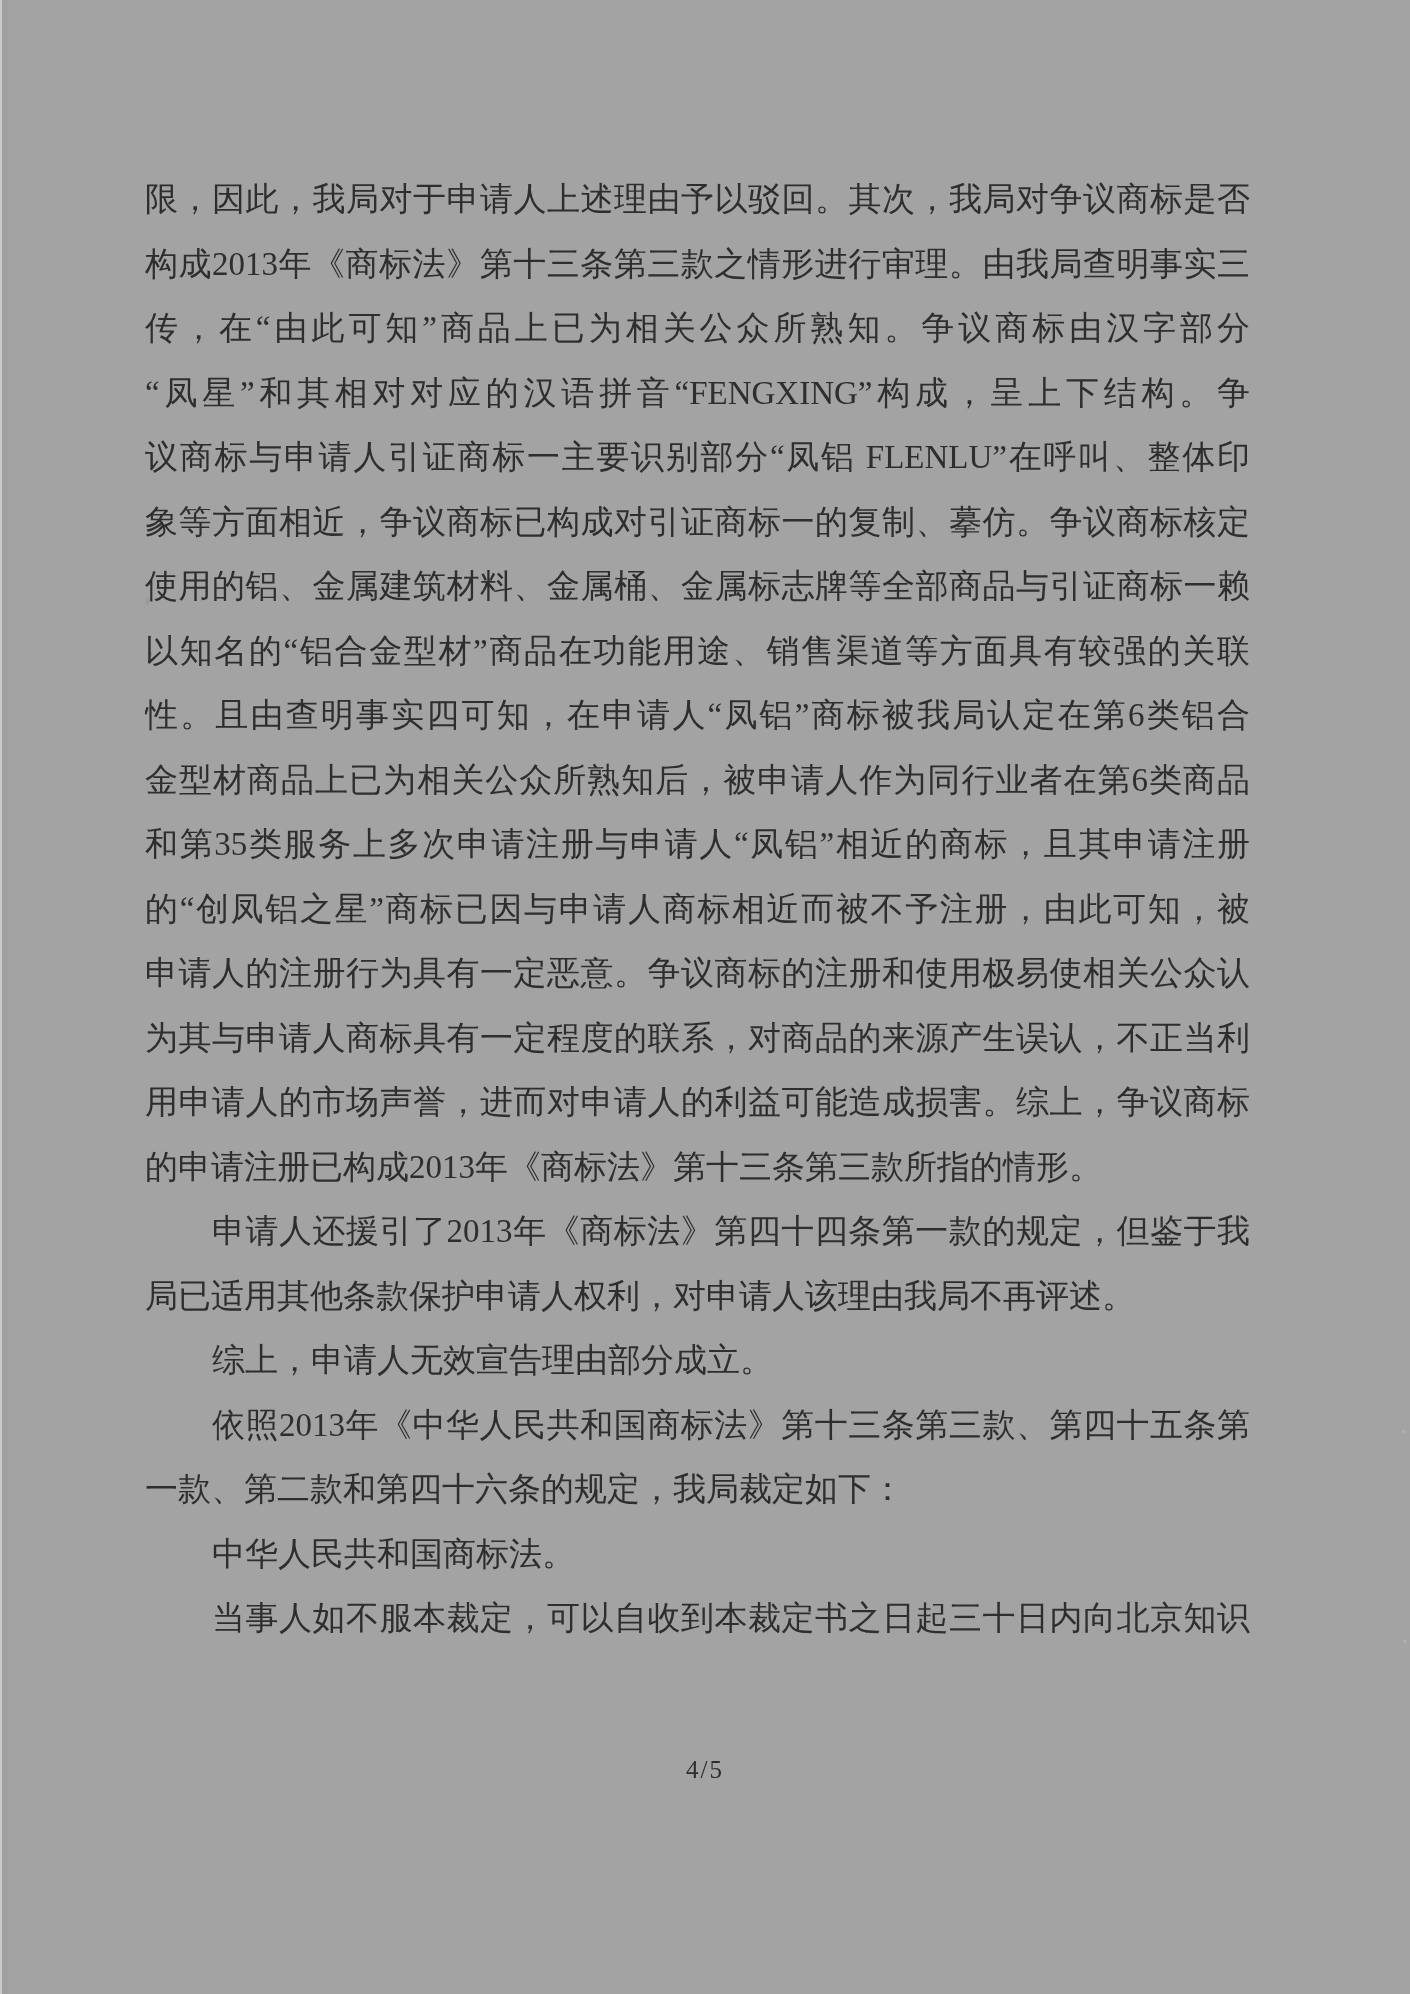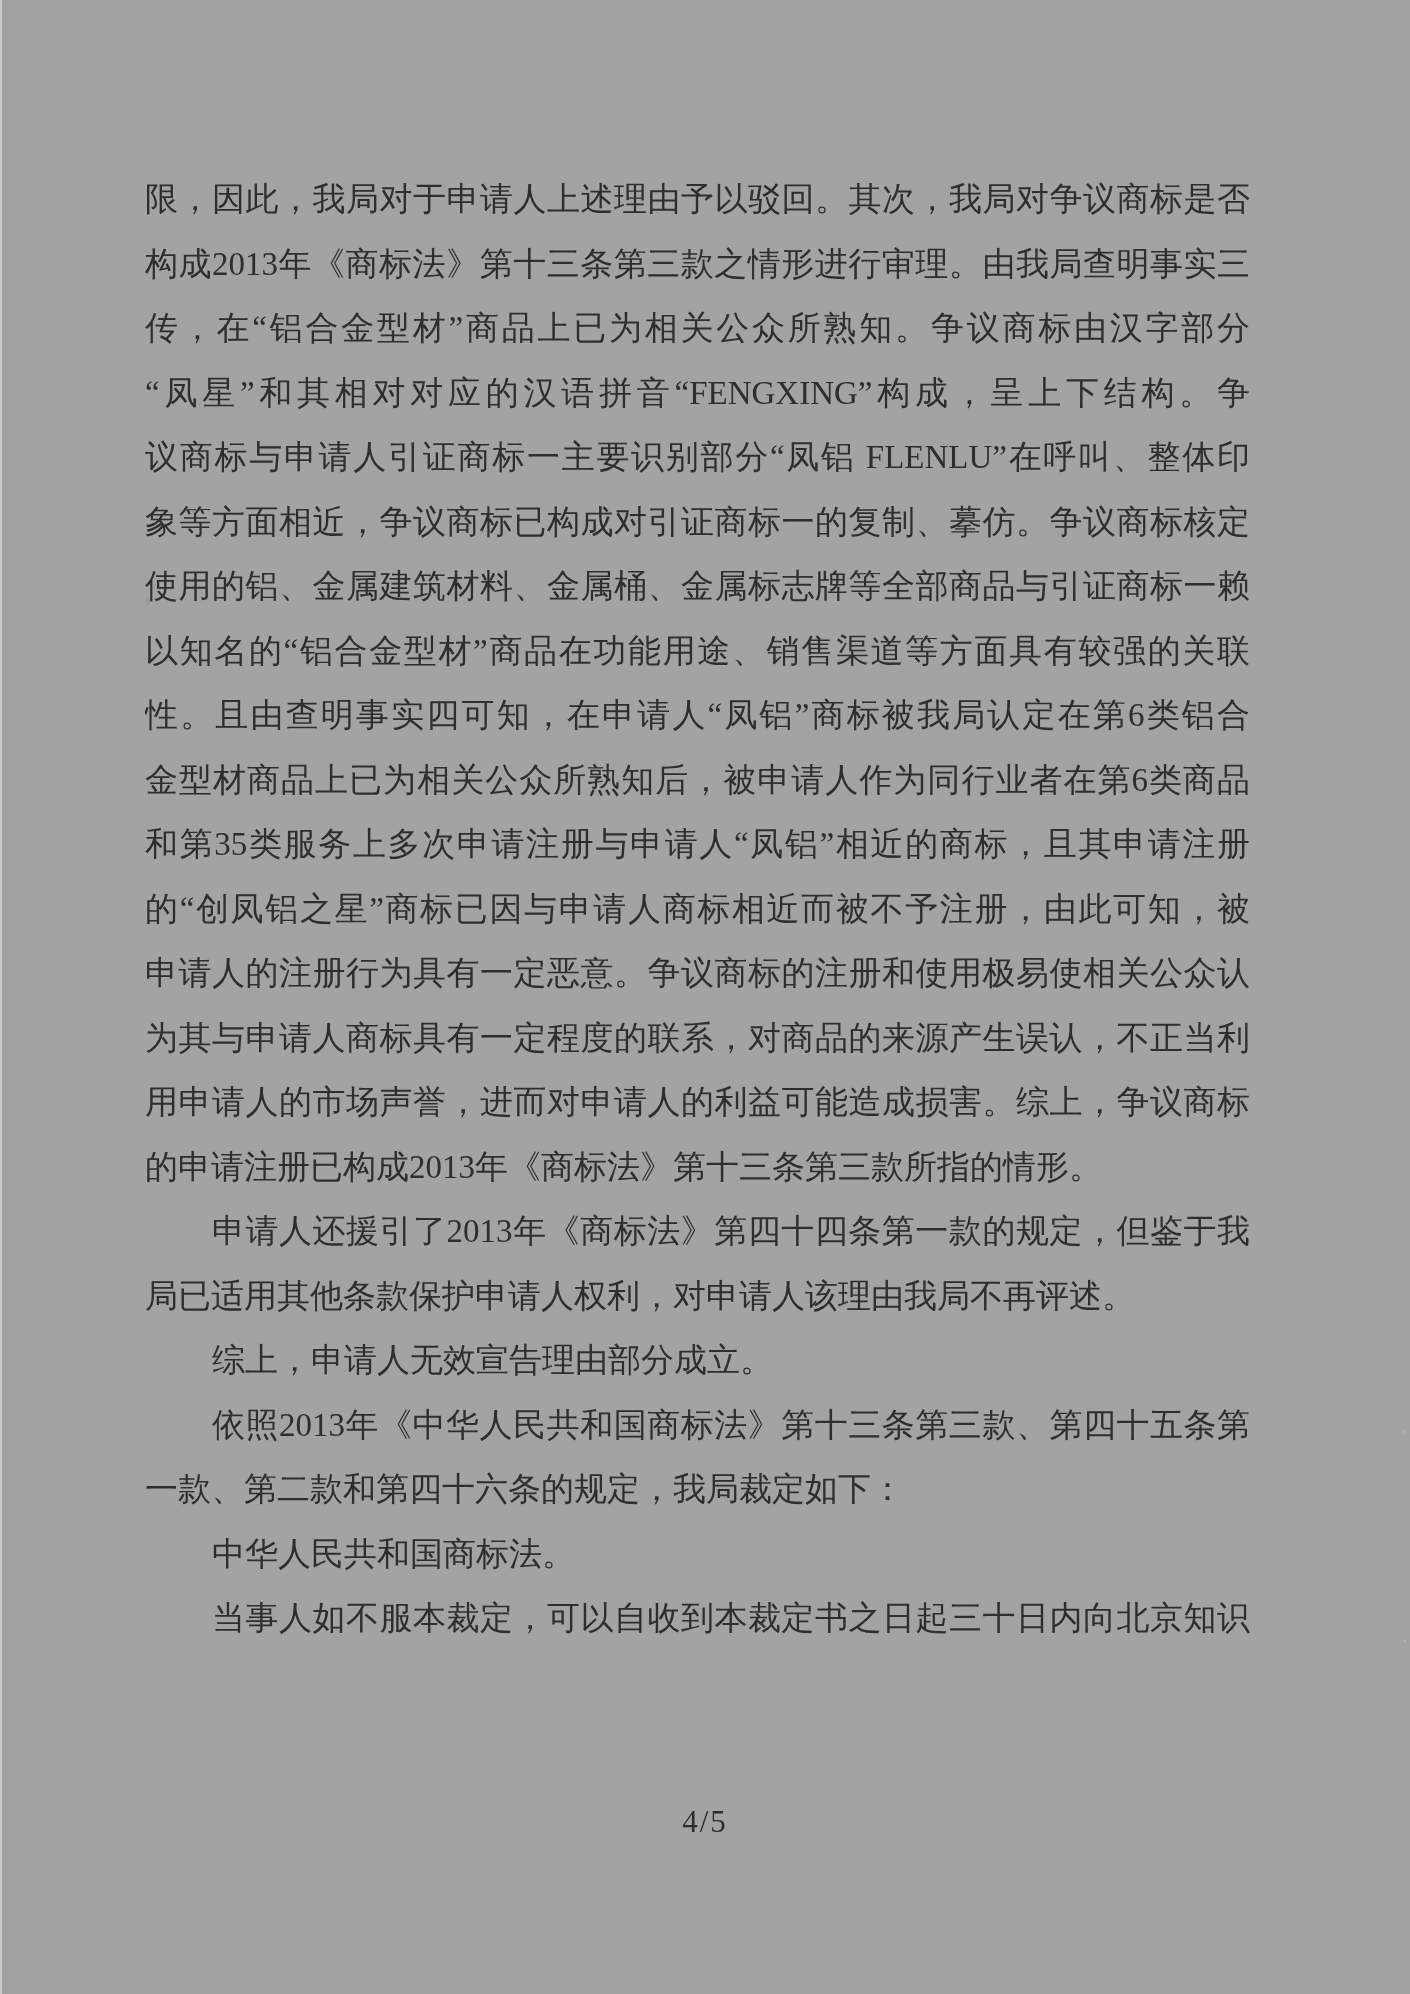--- a/index.html
+++ b/index.html
@@ -50,23 +50,23 @@
   .line.fill {
     text-align-last: justify;
   }
   .line.indent {
     text-indent: 67px;
   }
   .footer {
     position: absolute;
     left: 0;
     right: 0;
-    top: 1804px;
+    top: 1756px;
     text-align: center;
-    font-size: 31px;
+    font-size: 25px;
     color: #2e2e2e;
     letter-spacing: 2px;
   }
   .speckle {
     position: absolute;
     background: #909090;
     border-radius: 1px;
   }
   .sp1 { left: 147px; top: 583px; width: 4px; height: 3px; }
   .sp2 { left: 146px; top: 597px; width: 3px; height: 8px; background: #9a9a9a; }
@@ -85,21 +85,21 @@
   <div class="speckle sp1"></div>
   <div class="speckle sp2"></div>
   <div class="speckle sp3"></div>
   <div class="speckle sp4"></div>
   <div class="speckle sp5"></div>
   <div class="speckle sp6"></div>
 
   <div class="text-block">
       <div class="line fill">限，因此，我局对于申请人上述理由予以驳回。其次，我局对争议商标是否</div>
       <div class="line fill">构成2013年《商标法》第十三条第三款之情形进行审理。由我局查明事实三</div>
-      <div class="line fill">传，在“铝合金型材”商品上已为相关公众所熟知。争议商标由汉字部分</div>
+      <div class="line fill">传，在“由此可知”商品上已为相关公众所熟知。争议商标由汉字部分</div>
       <div class="line fill">“凤星”和其相对对应的汉语拼音“FENGXING”构成，呈上下结构。争</div>
       <div class="line fill">议商标与申请人引证商标一主要识别部分“凤铝 FLENLU”在呼叫、整体印</div>
       <div class="line fill">象等方面相近，争议商标已构成对引证商标一的复制、摹仿。争议商标核定</div>
       <div class="line fill">使用的铝、金属建筑材料、金属桶、金属标志牌等全部商品与引证商标一赖</div>
       <div class="line fill">以知名的“铝合金型材”商品在功能用途、销售渠道等方面具有较强的关联</div>
       <div class="line fill">性。且由查明事实四可知，在申请人“凤铝”商标被我局认定在第6类铝合</div>
       <div class="line fill">金型材商品上已为相关公众所熟知后，被申请人作为同行业者在第6类商品</div>
       <div class="line fill">和第35类服务上多次申请注册与申请人“凤铝”相近的商标，且其申请注册</div>
       <div class="line fill">的“创凤铝之星”商标已因与申请人商标相近而被不予注册，由此可知，被</div>
       <div class="line fill">申请人的注册行为具有一定恶意。争议商标的注册和使用极易使相关公众认</div>

